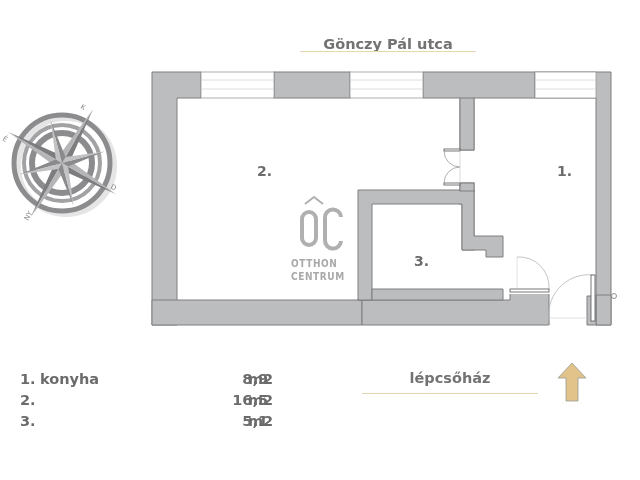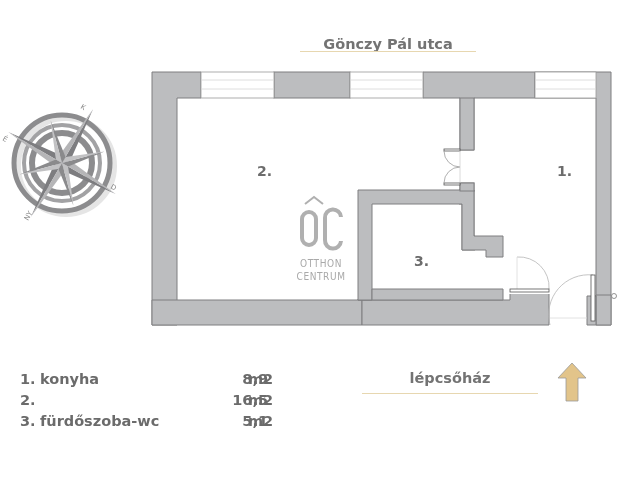--- a/index.html
+++ b/index.html
@@ -4,21 +4,21 @@
 <style>
   html, body { margin:0; padding:0; background:#ffffff; }
   body { width:640px; height:480px; position:relative; overflow:hidden;
          font-family:"DejaVu Sans", sans-serif; color:#6f6f6f; }
   .street { position:absolute; left:300px; top:30px; width:176px; text-align:center;
             font-size:14.5px; font-weight:bold; color:#737373;margin-top:6px; }
   .street-line { position:absolute; left:300px; top:51px; width:176px; height:1px; background:#e7d7b0; }
   .plan { position:absolute; left:0; top:0; }
   .room-label { position:absolute; font-size:14px; font-weight:bold; color:#6c6c6c; }
   .logo-text { position:absolute; font-family:"DejaVu Sans Condensed","DejaVu Sans", sans-serif;
-               font-size:10px; letter-spacing:0.6px; color:#a9a9a9; text-align:center; width:60px; }
+               font-size:10px; letter-spacing:0.6px; color:#a9a9a9; text-align:left; width:60px;font-weight:bold; }
   .legend { position:absolute; left:20px; top:371px; font-size:14.5px; font-weight:bold; color:#6b6b6b; }
   .legend-row { position:relative; height:21px; width:300px; }
   .legend-row span { position:absolute; top:0; white-space:nowrap; }
   .lnum { left:0; }
   .lname { left:20px; }
   .lval { right:52px; text-align:right; }
   .lunit { left:228px; }
   .stair { position:absolute; left:362px; top:370px; width:176px; text-align:center;
            font-size:14.5px; font-weight:bold; color:#737373; }
   .stair-line { position:absolute; left:362px; top:393px; width:176px; height:1px; background:#e7d7b0; }
@@ -156,21 +156,20 @@
     <span class="lval">8,9</span>
     <span class="lunit">m2</span>
   </div>
   <div class="legend-row">
     <span class="lnum">2.</span>
     <span class="lval">16,5</span>
     <span class="lunit">m2</span>
   </div>
   <div class="legend-row">
     <span class="lnum">3.</span>
-    <span class="lname">fürdőszoba-wc</span>
     <span class="lval">5,1</span>
     <span class="lunit">m2</span>
   </div>
 </div>
 
 <div class="stair">lépcsőház</div>
 <div class="stair-line"></div>
 <svg class="arrow" width="30" height="40" viewBox="0 0 30 40">
   <polygon points="15,1 29,16 21,16 21,39 9,39 9,16 1,16" fill="#e2c48a" stroke="#9a9a9a" stroke-width="0.8"></polygon>
 </svg>

